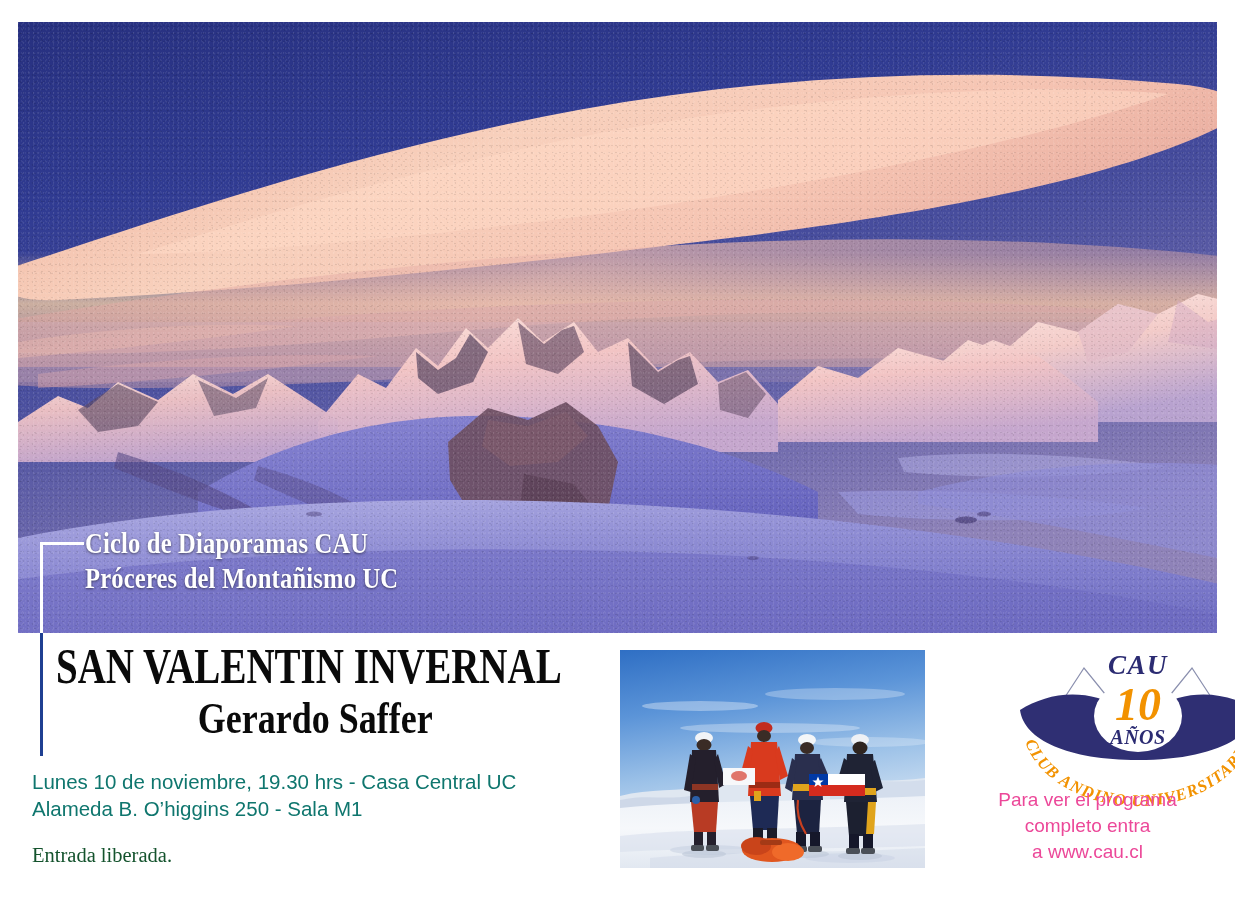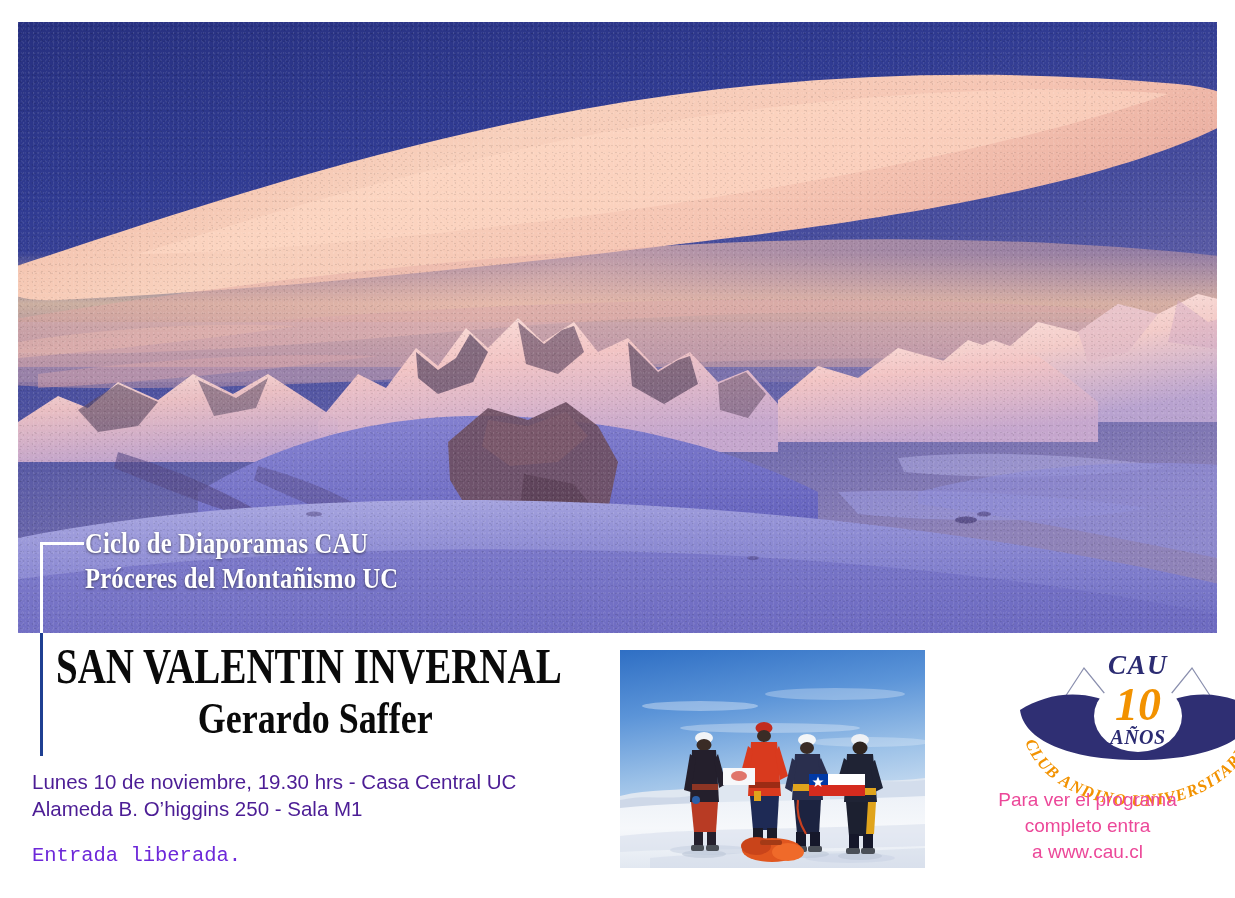--- a/index.html
+++ b/index.html
@@ -123,31 +123,31 @@
 
   
   .details {
     position: absolute;
     left: 32px;
     top: 768px;
     z-index: 5;
     font-family: "Liberation Sans", sans-serif;
     font-size: 20.5px;
     line-height: 27px;
-    color: #4c1d95;
+    color: #0f766e;
     white-space: nowrap;
   }
   .admission {
     position: absolute;
     left: 32px;
     top: 844px;
     z-index: 5;
-    font-family: Liberation Mono, monospace;
+    font-family: Liberation Serif, serif;
     font-size: 20.5px;
-    color: #6d28d9;
+    color: #14532d;
     white-space: nowrap;
   }
 
   
   .climbers-photo {
     position: absolute;
     left: 620px;
     top: 650px;
     width: 305px;
     height: 218px;

